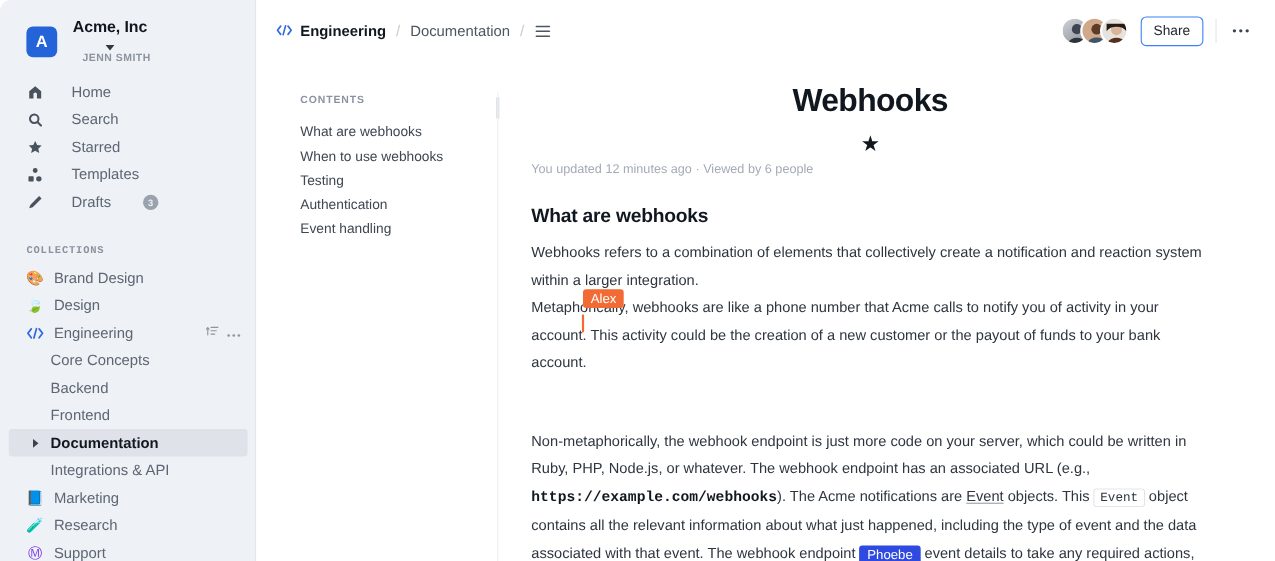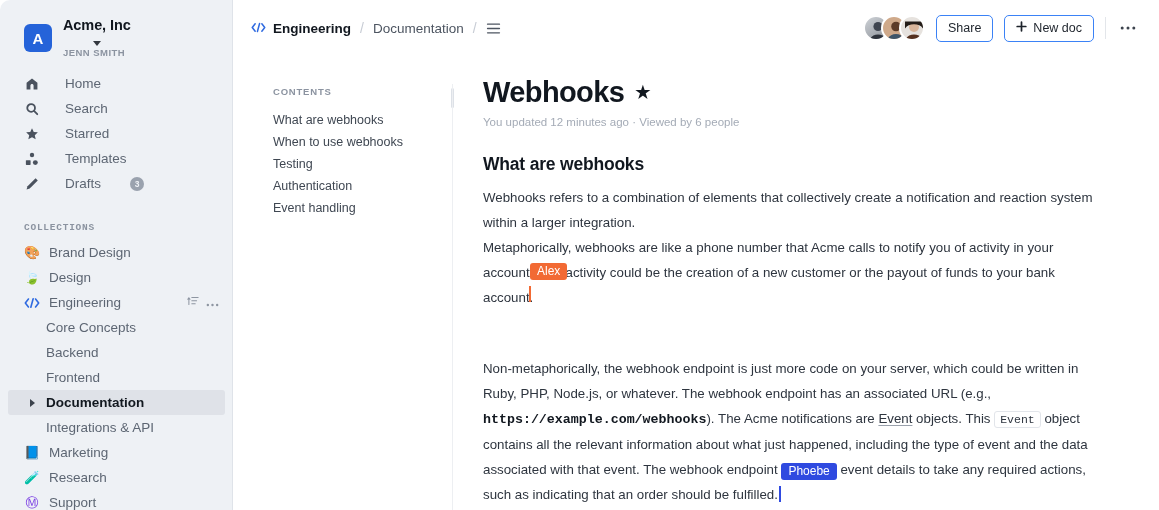--- a/index.html
+++ b/index.html
@@ -65,20 +65,21 @@
     border-top: 5px solid #33383f;
     display: inline-block;
     margin-top: 2px;
   }
   .team-user {
     font-size: 9.5px;
     font-weight: 600;
     color: #8b93a0;
     letter-spacing: 0.45px;
     margin-top: 2px;
+    margin-left: 12px;
   }
 
   .nav { margin-top: 13px; }
   .nav-item {
     display: flex;
     align-items: center;
     height: 25px;
     padding-left: 24px;
     font-size: 13.5px;
     color: #5d6673;
@@ -251,21 +252,21 @@
     padding-top: 20px;
     padding-left: 30px;
     padding-right: 60px;
     position: relative;
   }
   .doc-title {
     font-size: 29px;
     font-weight: 700;
     letter-spacing: -0.6px;
     color: #11171f;
-    display: flex; align-items: center; gap: 11px;
+    display: flex; align-items: center; gap: 11px; flex-direction: column;
   }
   .star { color: #11171f; font-size: 17px; cursor:pointer; }
   .doc-meta {
     font-size: 11.5px;
     color: #a4abb6;
     margin-top: 7px;
   }
   .h2 {
     font-size: 17.5px;
     font-weight: 700;
@@ -495,28 +496,20 @@
                 <path d="M4 4.5h18v7c-2-3-5-4.2-9-4.2S6 8.5 4 11.5z" fill="#241c18"></path>
                 <path d="M3.2 26c1.1-6 5.2-8.6 9.8-8.6s8.7 2.6 9.8 8.6z" fill="#55301f"></path>
               </svg>
           </div>
         </div>
 
         <button class="btn">
           <span>Share</span>
         </button>
 
-        <button class="btn">
-          <span>
-            <svg width="11" height="11" viewBox="0 0 12 12" fill="none" stroke="#1d232b" stroke-width="1.9" stroke-linecap="round">
-                <path d="M6 1.3v9.4M1.3 6h9.4"></path>
-              </svg>
-          </span>
-          <span>New doc</span>
-        </button>
 
         <span class="vdiv"></span>
 
         <span class="dots-btn">
           <svg width="16" height="4" viewBox="0 0 16 4" fill="#3c434d">
               <circle cx="2.2" cy="2" r="1.5"></circle>
               <circle cx="8" cy="2" r="1.5"></circle>
               <circle cx="13.8" cy="2" r="1.5"></circle>
             </svg>
         </span>

